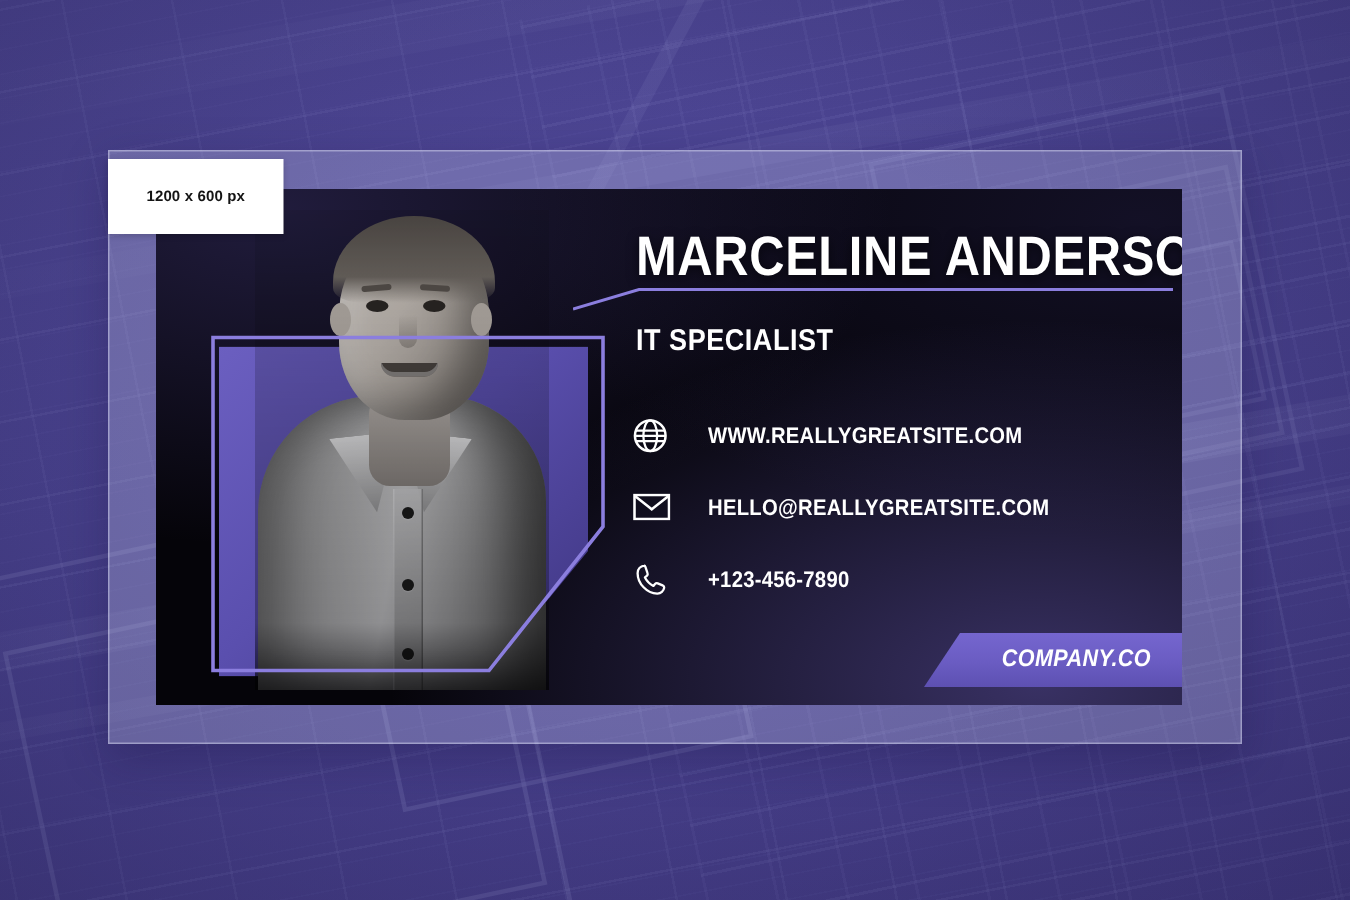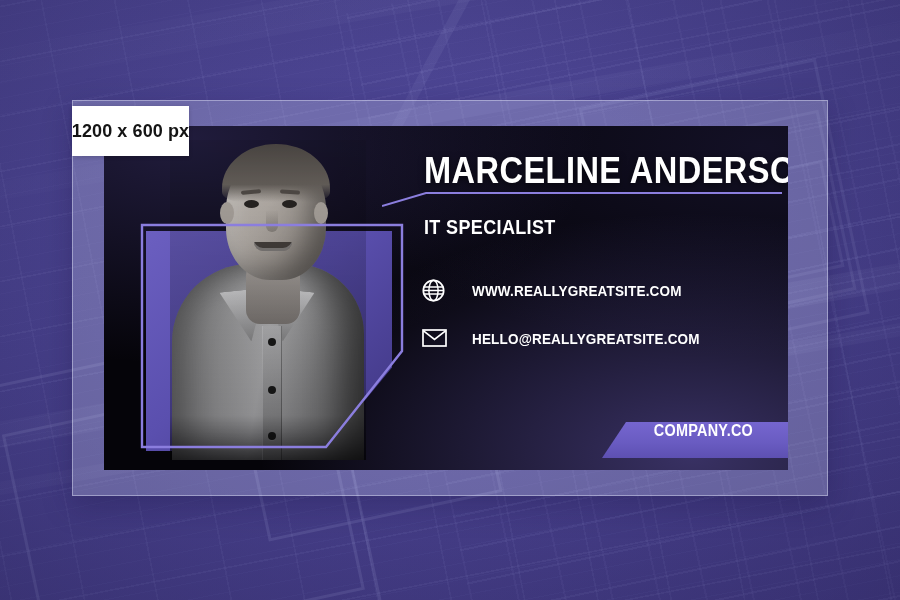--- a/index.html
+++ b/index.html
@@ -270,25 +270,25 @@
     letter-spacing: .2px;
     transform: scaleX(.9);
     transform-origin: left center;
     white-space: nowrap;
     margin-left: 16px;
   }
 
   
   #banner {
     position: absolute;
-    left: 498px; top: 296px;
+    left: 512px; top: 296px;
     width: 190px; height: 36px;
     background: linear-gradient(180deg, #7566cf 0%, #6a5cc2 55%, #5d50b2 100%);
     clip-path: polygon(24px 0, 100% 0, 100% 100%, 0 100%);
-    display: flex; justify-content: center;
+    display: flex; align-items: center; justify-content: center; font-style: italic;
   }
   #banner span {
     color: #ffffff;
     font-size: 16px;
     font-weight: 700;
     letter-spacing: .3px;
     transform: scaleX(.9);
     padding-left: 14px;
     white-space: nowrap;
   }
@@ -297,21 +297,21 @@
   #size-badge {
     position: absolute;
     left: 72px; top: 106px;
     width: 117px; height: 50px;
     background: #ffffff;
     display: flex; align-items: center; justify-content: center;
     box-shadow: 0 1px 4px rgba(0,0,0,.18);
   }
   #size-badge span {
     color: #141414;
-    font-size: 18px;
+    font-size: 10px;
     font-weight: 700;
     letter-spacing: .1px;
     white-space: nowrap;
   }
 </style>
 </head>
 <body>
 
 <div id="stage">
 
@@ -402,20 +402,28 @@
         <div class="crow">
           <span class="ic">
             <svg width="25" height="18" viewBox="0 0 25 18" fill="none">
               <rect x="1" y="1" width="23" height="16" stroke="#fff" stroke-width="1.7"></rect>
               <path d="M1.5 1.8 L12.5 10.5 L23.5 1.8" stroke="#fff" stroke-width="1.7" fill="none"></path>
             </svg>
           </span>
           <span class="tx">HELLO@REALLYGREATSITE.COM</span>
         </div>
 
+        <div class="crow">
+          <span class="ic">
+            <svg width="23" height="23" viewBox="0 0 24 24" fill="none">
+              <path d="M7.8 2.2 C5.2 2.6 3.2 4.6 3.2 7.4 c0 7.4 6.6 14 13.6 14.2 2.6 .1 4.6-1.8 4.9-4.1 .1-.8-.4-1.3-1.1-1.6 l-3.4-1.4 c-.7-.3-1.4-.1-1.9 .5 l-1.1 1.3 c-2.5-1.3-4.6-3.4-5.9-5.9 l1.3-1.1 c.6-.5 .8-1.2 .5-1.9 L8.7 3.3 C8.5 2.6 8.3 2.1 7.8 2.2 Z" stroke="#fff" stroke-width="1.6" fill="none" stroke-linejoin="round"></path>
+            </svg>
+          </span>
+          <span class="tx">+123-456-7890</span>
+        </div>
 
       </div>
     </div>
 
     <div id="banner">
       <span>COMPANY.CO</span>
     </div>
 
   </div>
 

